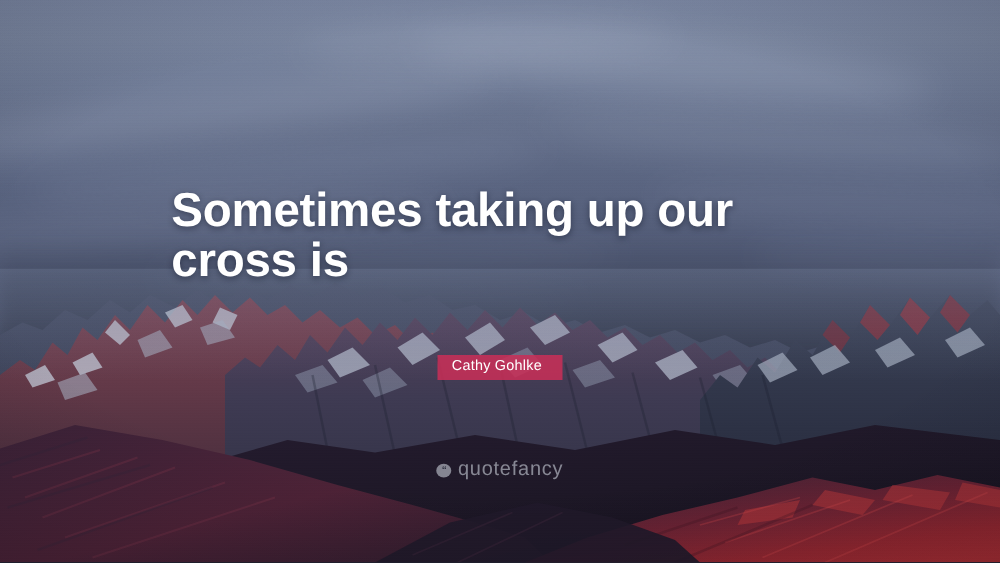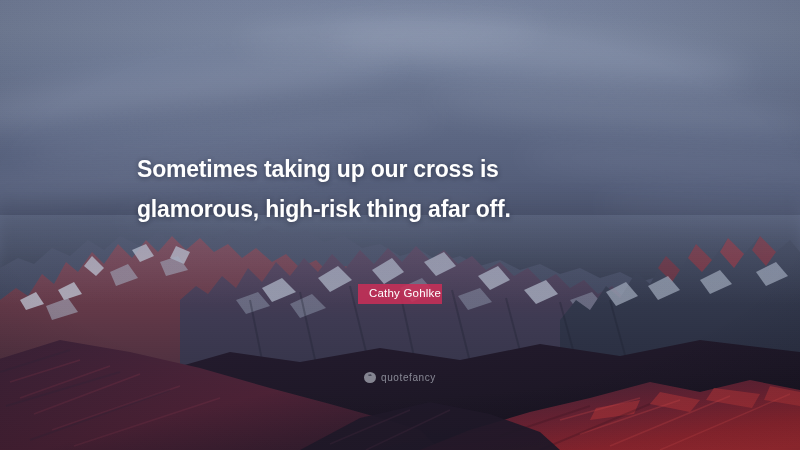--- a/index.html
+++ b/index.html
@@ -82,41 +82,41 @@
     background-image:
       repeating-linear-gradient(0deg, rgba(255,255,255,.05) 0 1px, rgba(0,0,0,.05) 1px 2px);
   }
 
   
   .quote {
     position: absolute;
     left: 137px;
     top: 149px;
     width: 560px;
-    font-size: 23px;
+    font-size: 38px;
     font-weight: 700;
     line-height: 40px;
     letter-spacing: -0.2px;
     color: #ffffff;
     text-shadow: 0 1px 5px rgba(12,16,30,.45);
   }
   .author-wrap {
     position:absolute;
     left:0; top:283px;
     width:800px;
     text-align:center;
   }
   .author {
     display:inline-block;
     background: rgba(201,46,87,.86);
     color:#ffffff;
     font-size:11.5px;
     font-weight:400;
     letter-spacing:.2px;
-    padding: 4px 1px 5px 11px;
+    padding: 4px 16px 5px 11px;
     line-height:11px;
   }
   .watermark {
     position:absolute;
     left:0; top:365px;
     width:800px;
     text-align:center;
     opacity:.62;
   }
   .wm-inner {
@@ -133,21 +133,21 @@
     justify-content:center;
     font-size:8px;
     line-height:1;
     color:#3a4050;
     font-weight:700;
     letter-spacing:-1px;
     padding-right:1px;
   }
   .wm-text {
     color:#c7ccd6;
-    font-size:10px;
+    font-size:16px;
     letter-spacing:.6px;
     font-weight:400;
   }
 </style>
 </head>
 <body>
 
 <div id="stage">
 
   <div class="sky"></div>
@@ -325,21 +325,20 @@
       </g>
     </svg>
   </div>
 
   <div class="haze"></div>
   <div class="vignette"></div>
   <div class="grain"></div>
 
   <div class="quote">
     <div>Sometimes taking up our cross is</div>
-    <div>glamorous, high-risk thing afar off.</div>
   </div>
 
   <div class="author-wrap">
     <span class="author">Cathy Gohlke</span>
   </div>
 
   <div class="watermark">
     <span class="wm-inner">
       <span class="wm-logo">“</span>
       <span class="wm-text">quotefancy</span>

